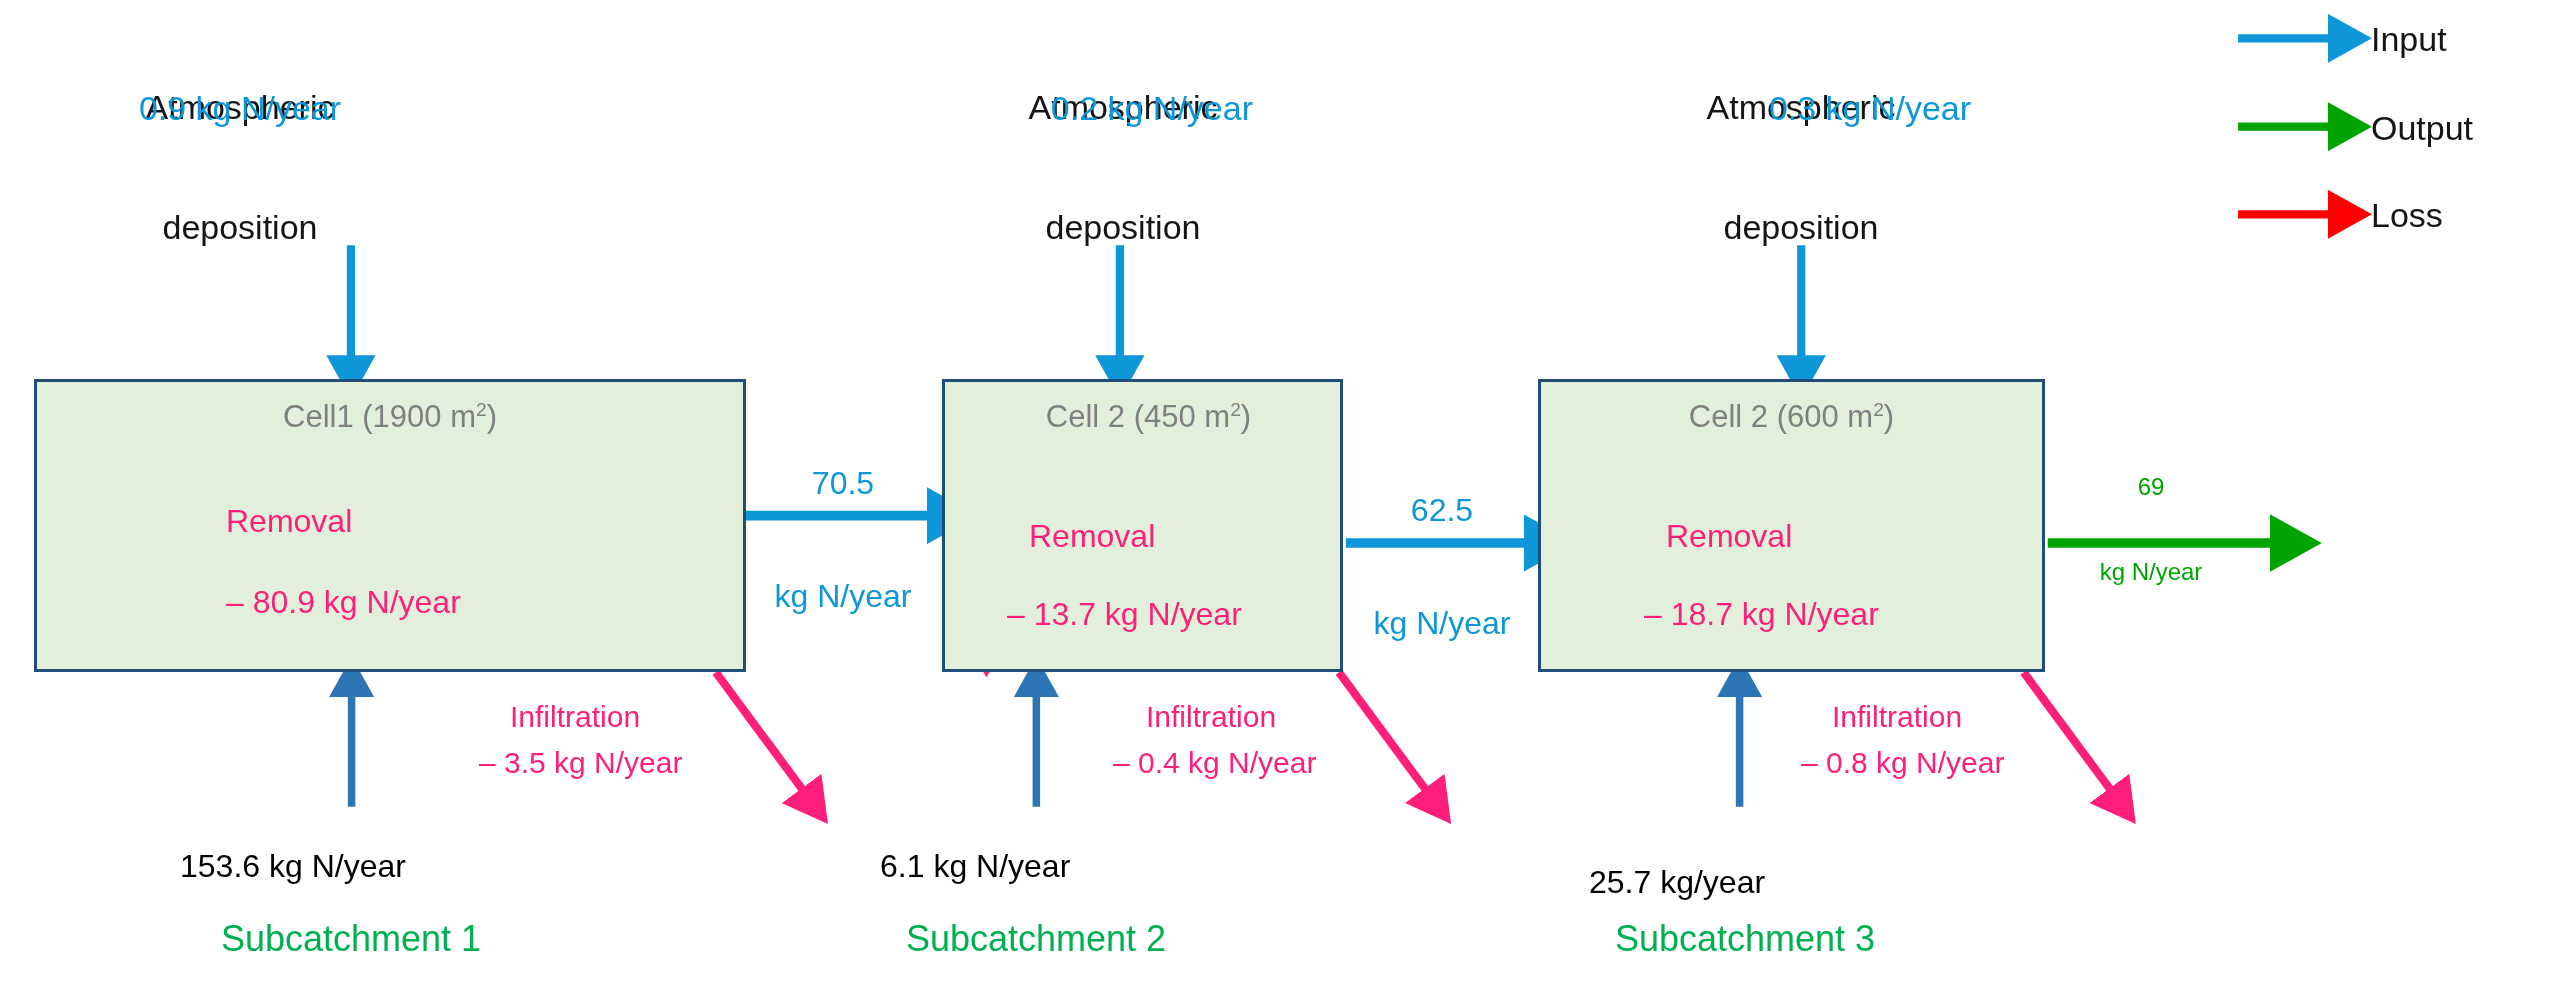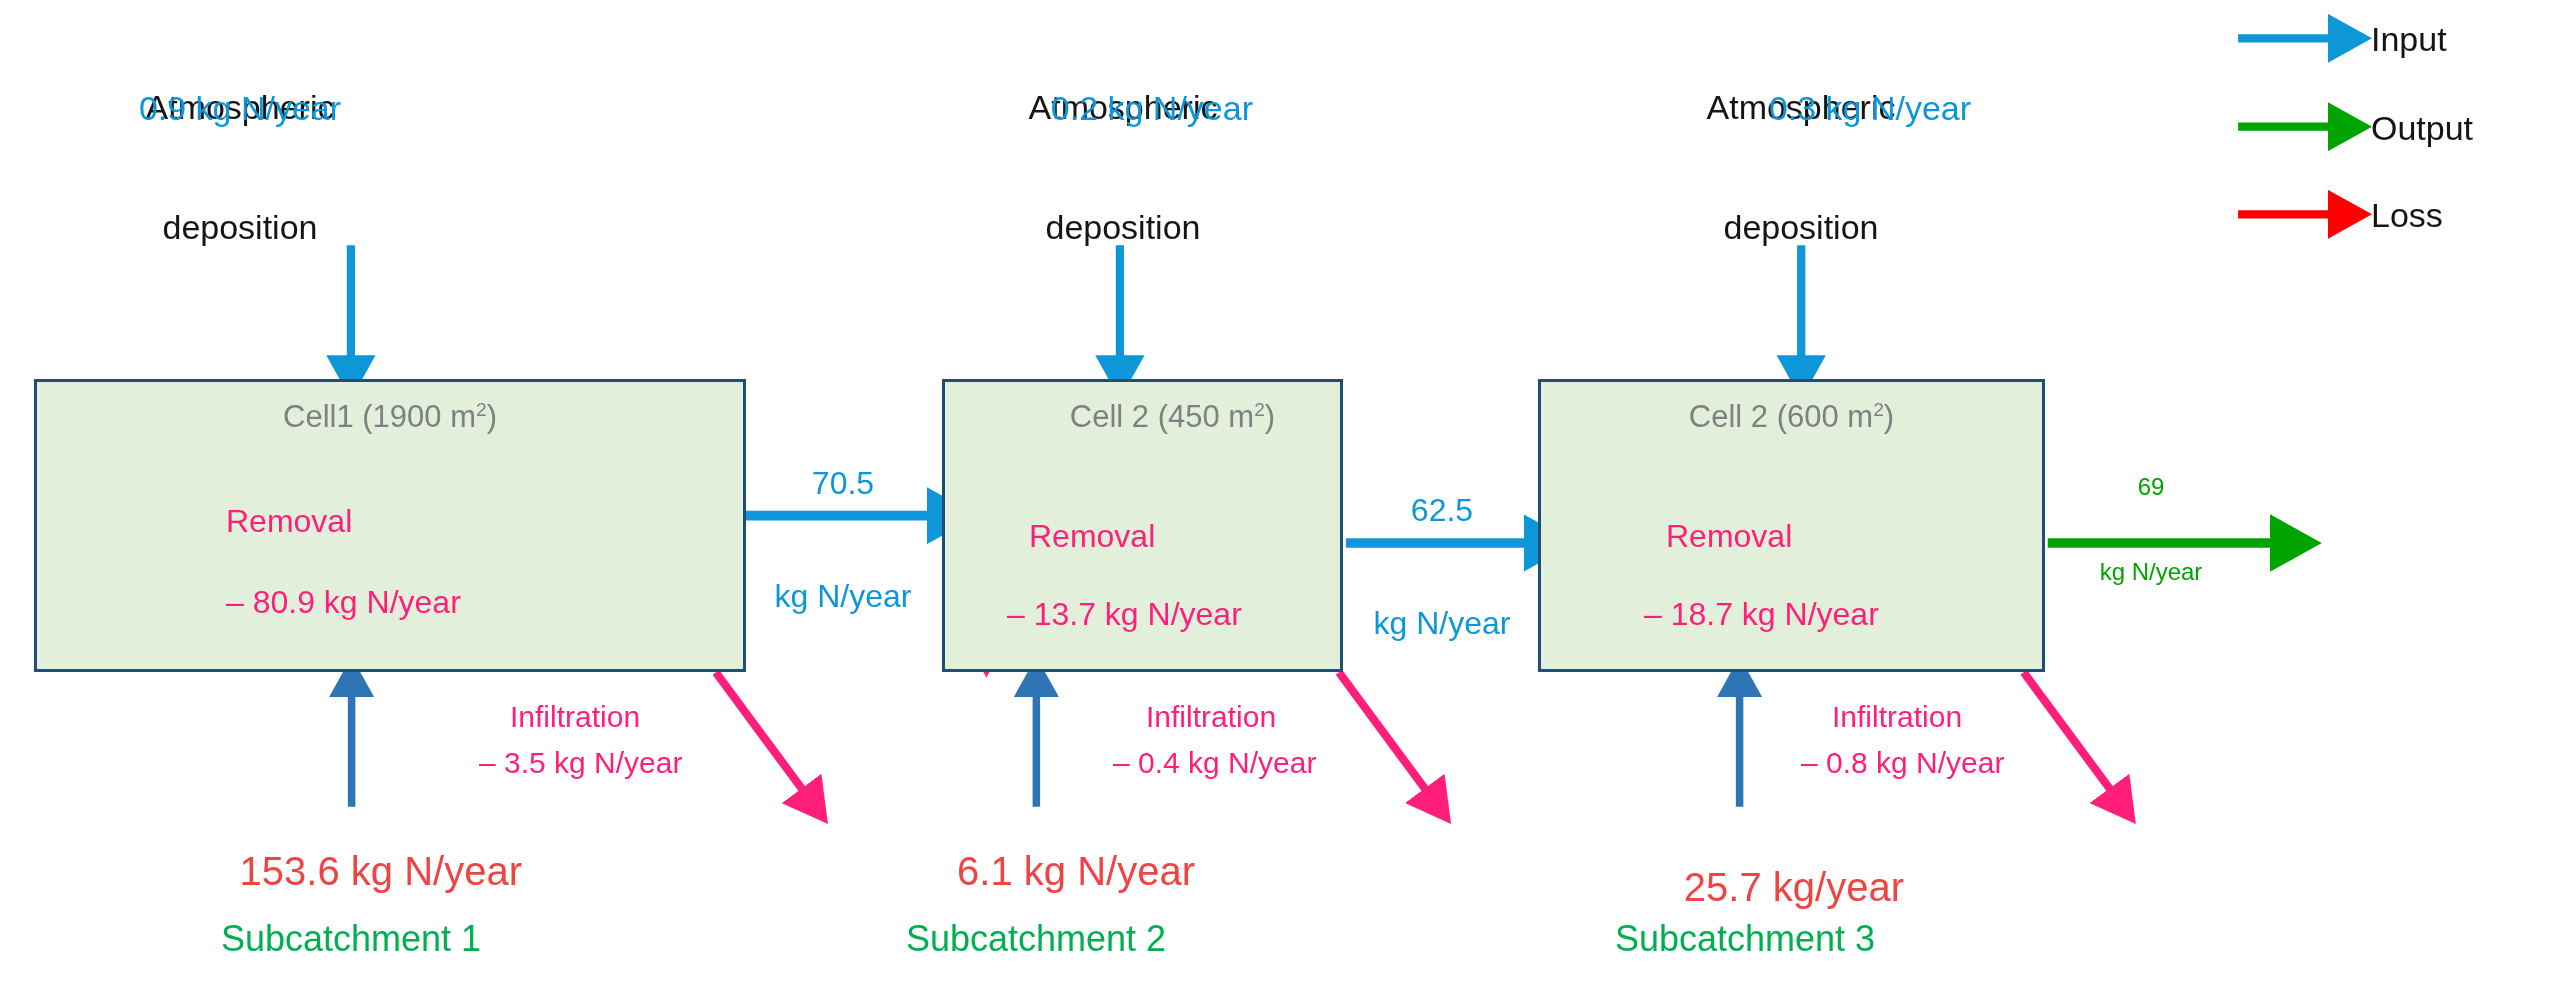--- a/index.html
+++ b/index.html
@@ -11,21 +11,21 @@
   .ctr{text-align:center;}
   .dep-title{font-size:34px;color:#151515;}
   .dep-val{font-size:34px;color:#0d97d8;}
   .cellbox{position:absolute;background:#e2efda;border:3.4px solid #1f4e79;box-sizing:border-box;}
   .cell-title{font-size:31px;color:#808080;}
   .removal-lbl{font-size:32px;color:#ff1f7a;}
   .removal-val{font-size:32px;color:#ff1f7a;}
   .flow-lbl{font-size:32px;color:#0d97d8;text-align:center;}
   .out-lbl{font-size:24px;color:#00a400;text-align:center;}
   .infil{font-size:30px;color:#ff1f7a;}
-  .sub-val{font-size:40px;color:#ef4444;text-align:right;}
+  .sub-val{font-size:32px;color:#000000;text-align:left;}
   .sub-name{font-size:36px;color:#00b050;text-align:center;}
   .legend-lbl{font-size:34px;color:#151515;}
   sup{font-size:0.62em;vertical-align:super;}
 </style>
 </head>
 <body>
 
 <div class="stage">
 
   <svg class="layer" viewBox="0 0 3761 1456">
@@ -95,21 +95,21 @@
   <div class="txt sub-val" style="left:180px;top:848px;width:342px;">153.6 kg N/year</div>
   <div class="txt sub-name" style="left:166px;top:918px;width:370px;">Subcatchment 1</div>
 
   <div class="txt dep-title ctr" style="left:993px;top:6.8px;width:260px;">
     <div>Atmospheric</div>
     <div>deposition</div>
   </div>
   <div class="txt dep-val ctr" style="left:993px;top:88px;width:260px;text-align:right;">0.2 kg N/year</div>
 
   <div class="cellbox" style="left:942px;top:379px;width:401px;height:293px;"></div>
-  <div class="txt cell-title ctr" style="left:956px;top:399px;width:401px;padding-left:16px;"><span>Cell 2 (450 m</span><sup>2</sup><span>)</span></div>
+  <div class="txt cell-title ctr" style="left:932px;top:399px;width:401px;padding-left:16px;"><span>Cell 2 (450 m</span><sup>2</sup><span>)</span></div>
   <div class="txt removal-lbl" style="left:1029px;top:518px;">Removal</div>
   <div class="txt removal-val" style="left:1007px;top:596px;">– 13.7 kg N/year</div>
 
   <div class="txt flow-lbl" style="left:1346px;top:416px;width:192px;">
     <div>62.5</div>
     <div>kg N/year</div>
   </div>
 
   <div class="txt infil" style="left:1146px;top:699px;">Infiltration</div>
   <div class="txt infil" style="left:1113px;top:745px;">– 0.4 kg N/year</div>

